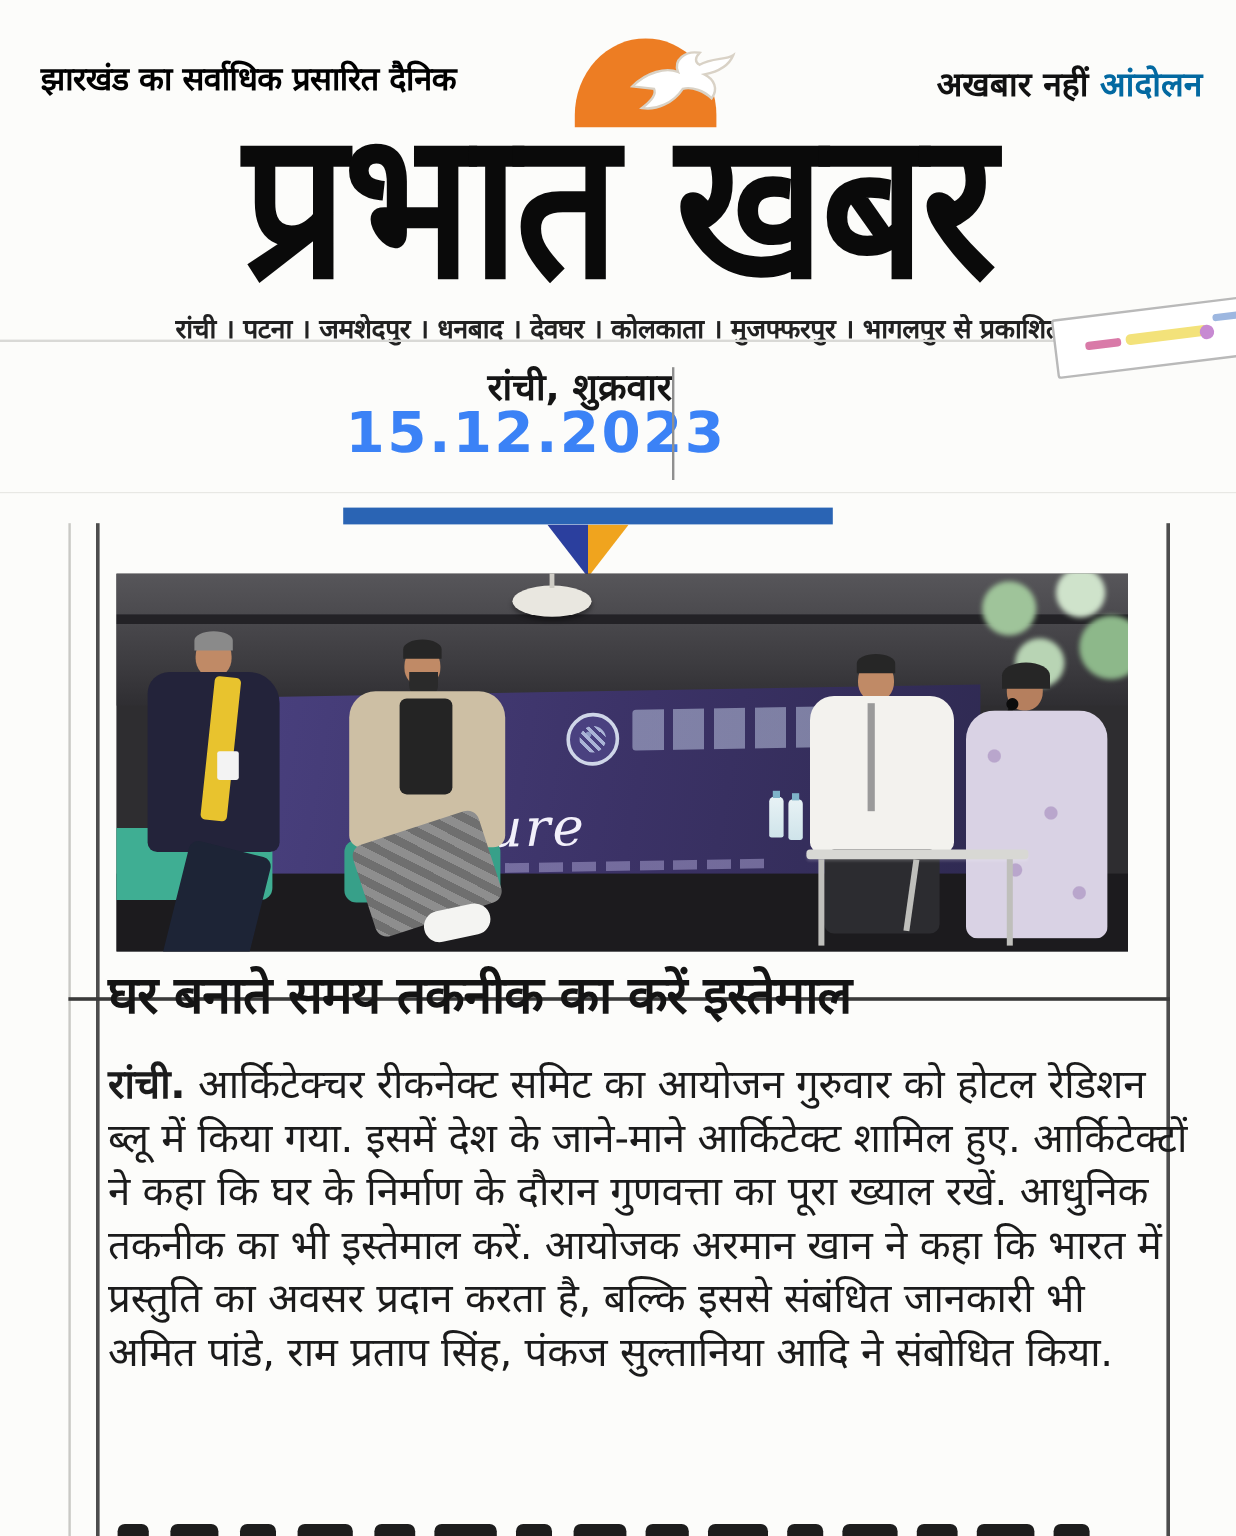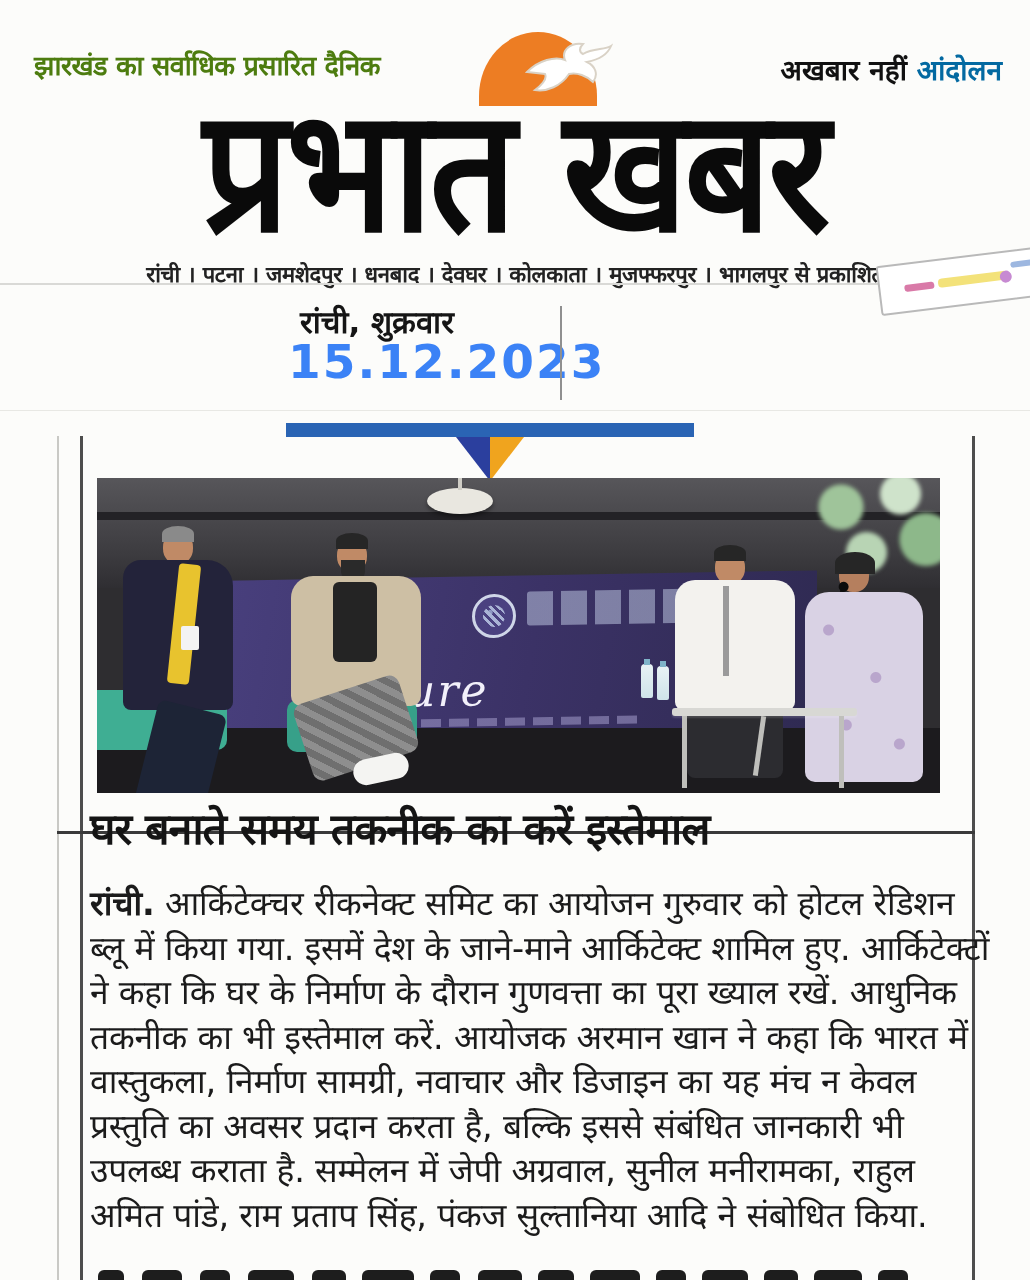--- a/index.html
+++ b/index.html
@@ -1,40 +1,40 @@
 <!DOCTYPE html>
 <html><head>
 <meta charset="utf-8">
 <style>
   * { margin:0; padding:0; box-sizing:border-box; }
   body { font-family:"DejaVu Sans","Liberation Sans",sans-serif; background:#ffffff; }
   .page { position:relative; width:1030px; height:1280px; background:#fcfcfa; overflow:hidden; }
 
   
-  .tagline-left { position:absolute; left:34px; top:46px; font-size:27px; font-weight:bold; color:#4d7c0f; letter-spacing:-0.5px; }
+  .tagline-left { position:absolute; left:34px; top:46px; font-size:27px; font-weight:bold; color:#000000; letter-spacing:-0.5px; }
   .tagline-right { position:absolute; right:28px; top:50px; font-size:28px; font-weight:bold; color:#111; }
   .tagline-right .orange { color:#0369a1; }
 
   .logo { position:absolute; left:479px; top:32px; width:134px; height:74px; }
   .logo-dome { position:absolute; left:0; top:0; width:118px; height:74px; background:#ed7d23; border-radius:55% 55% 6px 6px / 95% 95% 0 0; }
   .logo-bird { position:absolute; left:42px; top:6px; width:92px; height:58px; }
 
   .masthead { position:absolute; left:50%; top:78px; transform:translateX(-50%) scaleY(1.12); transform-origin:top center; font-size:152px; font-weight:900; color:#0a0a0a; white-space:nowrap; letter-spacing:-3px; line-height:1.1; }
 
   .cities { position:absolute; left:0; width:1030px; top:258px; text-align:center; font-size:22px; font-weight:bold; color:#222; letter-spacing:-0.3px; }
   .header-rule { position:absolute; left:0; top:283px; width:880px; height:2px; background:#d9d9d6; }
 
   .thumb { position:absolute; left:878px; top:256px; width:168px; height:50px; transform:rotate(-7deg); background:#ffffff; border:2px solid #b9b9b9; border-radius:3px; overflow:hidden; }
   .thumb .strip-y { position:absolute; left:58px; top:18px; width:70px; height:9px; background:#f3e27a; border-radius:4px; }
   .thumb .strip-p { position:absolute; left:24px; top:20px; width:30px; height:7px; background:#d97aa8; border-radius:3px; }
   .thumb .strip-b { position:absolute; left:132px; top:10px; width:26px; height:6px; background:#9db7e0; border-radius:3px; }
   .thumb .dot { position:absolute; left:120px; top:18px; width:12px; height:12px; background:#c78ad2; border-radius:50%; }
 
   
-  .city-day { position:absolute; left:300px; top:300px; width:260px; text-align:left; font-size:31px; font-weight:bold; color:#151515; }
+  .city-day { position:absolute; left:300px; top:300px; width:260px; text-align:right; font-size:31px; font-weight:bold; color:#151515; }
   .issue-date { position:absolute; left:288px; top:334px; width:284px; text-align:left; font-size:47px; font-weight:900; color:#3b82f6; letter-spacing:2px; }
   .date-sep { position:absolute; left:560px; top:306px; width:2px; height:94px; background:#8f8f8f; }
   .page-number { position:absolute; left:592px; top:296px; width:110px; text-align:center; font-size:84px; font-weight:900; color:#1d1d1d; letter-spacing:-2px; }
   .date-rule { position:absolute; left:0; top:410px; width:1030px; height:1px; background:#e8e8e4; }
 
   
   .blue-bar { position:absolute; left:286px; top:423px; width:408px; height:14px; background:#2a64b4; }
   .tri-left  { position:absolute; left:456px; top:437px; width:34px; height:44px; background:#2b3f9e; clip-path:polygon(0 0,100% 0,100% 100%); }
   .tri-right { position:absolute; left:490px; top:437px; width:34px; height:44px; background:#f0a41e; clip-path:polygon(0 0,100% 0,0 100%); }
 
@@ -191,23 +191,21 @@
   </div>
 
   <div class="headline-rule"></div>
   <div class="headline">घर बनाते समय तकनीक का करें इस्तेमाल</div>
 
   <div class="body-text">
     <div class="body-line"><span class="lede">रांची.</span><span> आर्किटेक्चर रीकनेक्ट समिट का आयोजन गुरुवार को होटल रेडिशन</span></div>
     <div class="body-line">ब्लू में किया गया. इसमें देश के जाने-माने आर्किटेक्ट शामिल हुए. आर्किटेक्टों</div>
     <div class="body-line">ने कहा कि घर के निर्माण के दौरान गुणवत्ता का पूरा ख्याल रखें. आधुनिक</div>
     <div class="body-line">तकनीक का भी इस्तेमाल करें. आयोजक अरमान खान ने कहा कि भारत में</div>
-    <div class="body-line">वास्तुकला, निर्माण सामग्री, नवाचार और डिजाइन का यह मंच न केवल</div>
     <div class="body-line">प्रस्तुति का अवसर प्रदान करता है, बल्कि इससे संबंधित जानकारी भी</div>
-    <div class="body-line">उपलब्ध कराता है. सम्मेलन में जेपी अग्रवाल, सुनील मनीरामका, राहुल</div>
     <div class="body-line">अमित पांडे, राम प्रताप सिंह, पंकज सुल्तानिया आदि ने संबोधित किया.</div>
   </div>
 
   <div class="cutoff">
     <i style="left:8px;   width:26px;"></i>
       <i style="left:52px;  width:40px;"></i>
     <i style="left:110px; width:30px;"></i>
       <i style="left:158px; width:46px;"></i>
     <i style="left:222px; width:34px;"></i>
       <i style="left:272px; width:52px;"></i>

